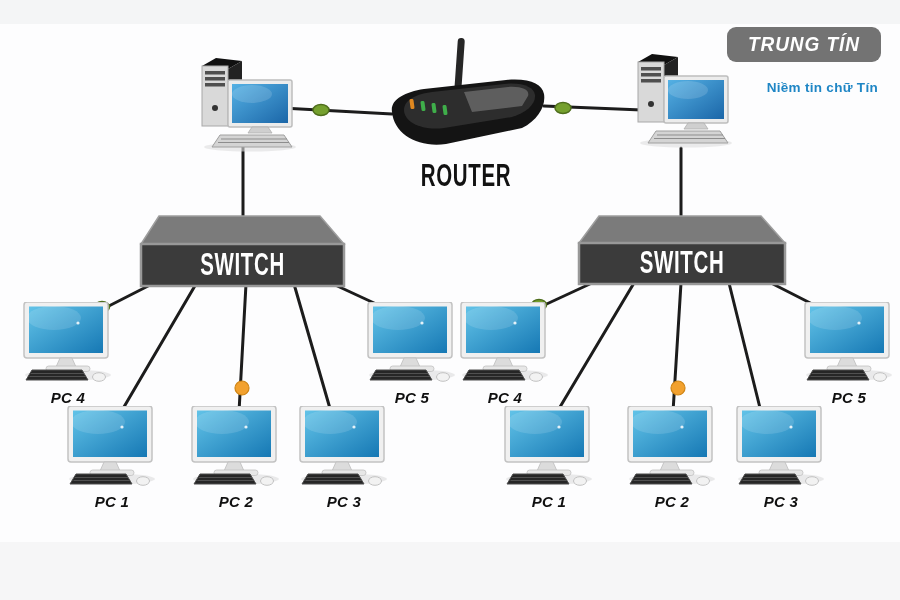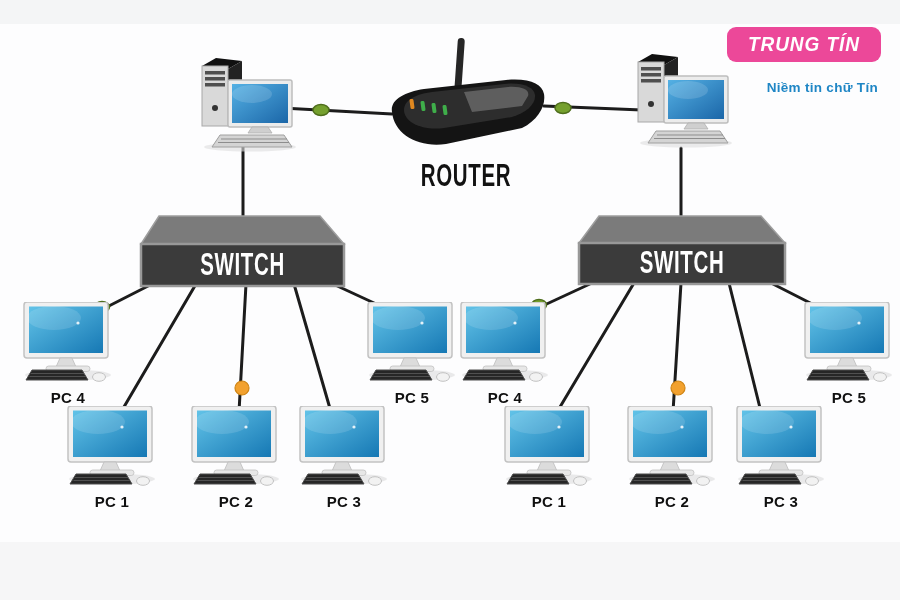--- a/index.html
+++ b/index.html
@@ -26,26 +26,26 @@
   }
   .switch{position:absolute;z-index:2;}
   .switch-label{
     position:absolute;left:0;right:0;top:29px;height:43px;line-height:43px;
     color:#ffffff;font-weight:700;font-size:31px;text-align:center;
     transform:scaleX(.66);transform-origin:center;letter-spacing:1px;z-index:3;
   }
   .pc{position:absolute;z-index:2;width:96px;}
   .pc-label{
     width:96px;text-align:center;font-weight:700;font-size:15px;color:#101010;
-    margin-top:3px;letter-spacing:.3px;
+    margin-top:3px;letter-spacing:.3px;font-style:italic;
   }
 
   .logo{position:absolute;left:727px;top:27px;width:154px;z-index:4;}
   .logo-box{
-    width:154px;height:35px;background:#ec4899;border-radius:9px;
+    width:154px;height:35px;background:#737373;border-radius:9px;
     display:flex;align-items:center;justify-content:center;
   }
   .logo-brand{
     color:#ffffff;font-weight:800;font-style:italic;font-size:20px;
     letter-spacing:1px;transform:scaleX(.95);white-space:nowrap;
   }
   .logo-tagline{
     margin-top:18px;color:#1f86c5;font-size:13.5px;font-weight:700;
     text-align:right;padding-right:3px;letter-spacing:.3px;
   }

